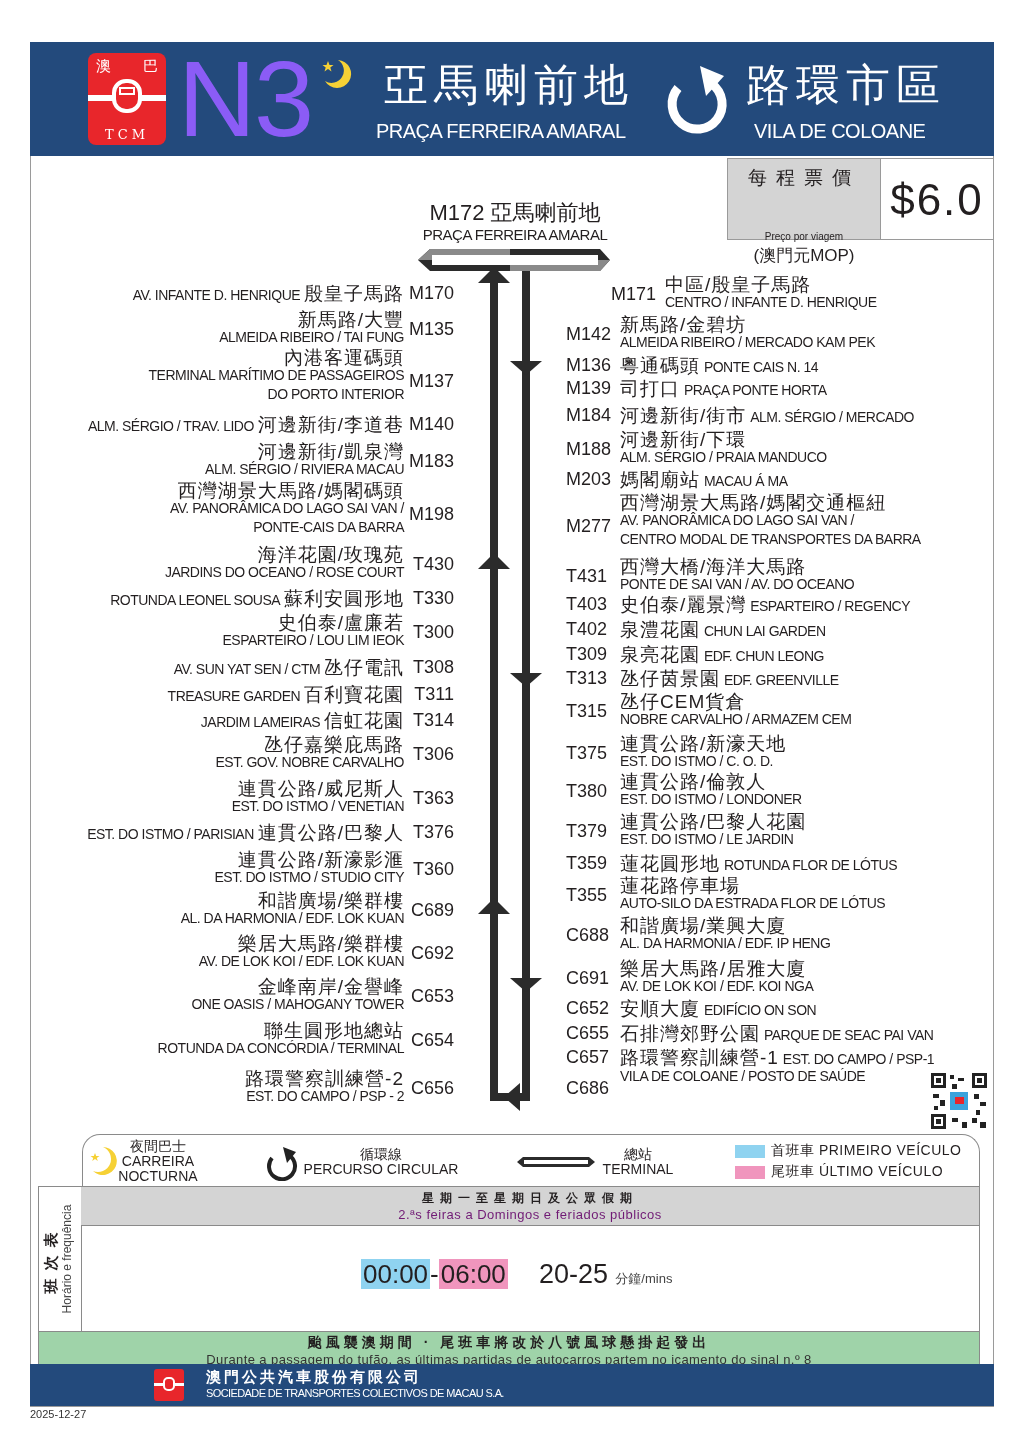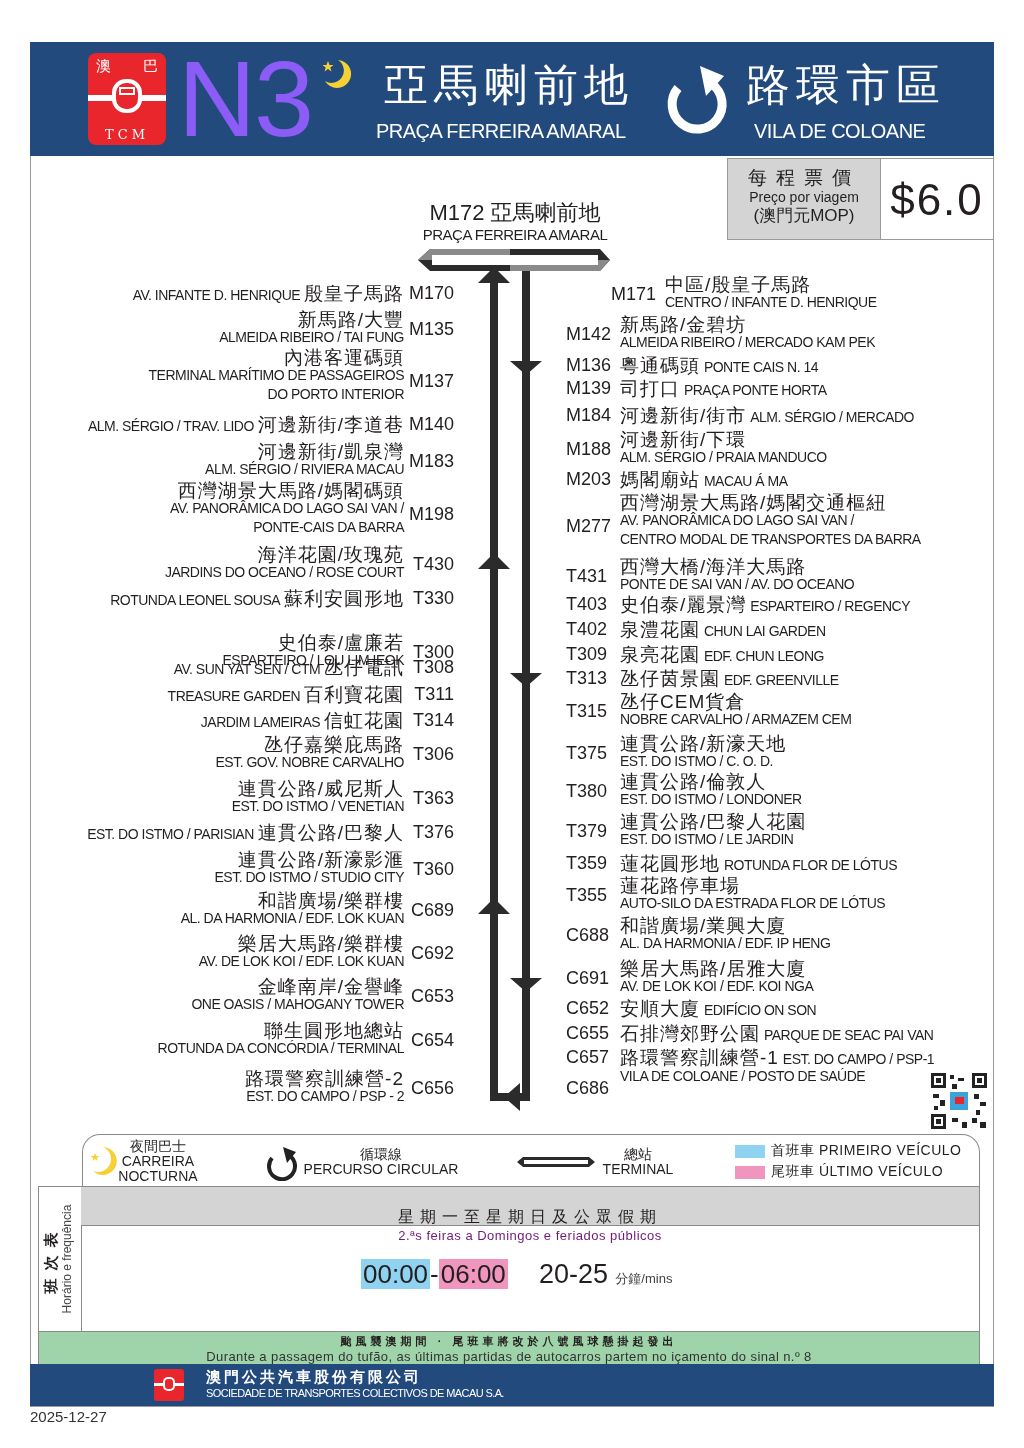--- a/index.html
+++ b/index.html
@@ -12,21 +12,21 @@
   .logo .bus{position:absolute;left:24px;top:26px;width:30px;height:34px;border:4px solid #fff;border-radius:14px;background:#e8262b;box-sizing:border-box;}
   .logo .bus:after{content:"";position:absolute;left:3px;right:3px;top:4px;height:8px;border:2px solid #fff;box-sizing:border-box;}
   .logo .tcm{position:absolute;left:0;right:0;bottom:3px;text-align:center;color:#fff;font-family:"DejaVu Serif",serif;font-size:13px;letter-spacing:4px;}
   .route-num{position:absolute;left:178px;top:40px;color:#8b5cf6;font-size:108px;line-height:118px;letter-spacing:-2px;}
   .moon{position:absolute;left:320px;top:57px;}
   .hdr-zh{position:absolute;color:#fff;font-size:44px;letter-spacing:6px;top:56px;}
   .hdr-pt{position:absolute;color:#fff;font-size:20px;top:120px;letter-spacing:-0.5px;}
   .loop-icon{position:absolute;left:660px;top:62px;}
   .fare-box{position:absolute;left:727px;top:158px;width:154px;height:82px;background:#d4d4d4;border:1px solid #9a9a9a;box-sizing:border-box;text-align:center;}
   .fare-zh{font-size:19px;letter-spacing:9px;margin-top:8px;line-height:22px;}
-  .fare-pt{font-size:14px;line-height:16px;}
+  .fare-pt{font-size:10px;line-height:16px;margin-top:40px;}
   .fare-cur{font-size:17px;line-height:22px;}
   .fare-price{position:absolute;left:881px;top:158px;width:113px;height:82px;border:1px solid #9a9a9a;border-left:none;box-sizing:border-box;font-size:44px;text-align:center;line-height:82px;letter-spacing:2px;}
   .start{position:absolute;left:395px;top:200px;width:240px;text-align:center;}
   .start .zh{font-size:22px;line-height:26px;}
   .start .pt{font-size:15px;line-height:18px;letter-spacing:-0.5px;}
   .stop{position:absolute;font-size:14px;line-height:15px;}
   .stop .code{font-size:18px;}
   .stop .zh{font-size:19px;letter-spacing:1px;}
   .stop .pt{font-size:14px;letter-spacing:-0.5px;}
   .left .row{text-align:right;}
@@ -139,21 +139,21 @@
       <div class="row" style="padding-right:50px">
         <div class="zh" style="line-height:20px">海洋花園/玫瑰苑</div>
         <div class="pt">JARDINS DO OCEANO / ROSE COURT</div>
       </div>
       <span class="code" style="position:absolute;right:0;top:12px">T430</span>
     </div>
     <div class="stop left" style="left: 30px; width: 424px; top: 591px;">
       <div class="row" style="padding-right:50px;white-space:nowrap"><span class="pt">ROTUNDA LEONEL SOUSA</span> <span class="zh">蘇利安圓形地</span></div>
       <span class="code" style="position:absolute;right:0;top:0px">T330</span>
     </div>
-    <div class="stop left" style="left: 30px; width: 424px; top: 613px; margin-top: 20px;">
+    <div class="stop left" style="left: 30px; width: 424px; top: 613px;">
       <div class="row" style="padding-right:50px">
         <div class="zh" style="line-height:20px">史伯泰/盧廉若</div>
         <div class="pt">ESPARTEIRO / LOU LIM IEOK</div>
       </div>
       <span class="code" style="position:absolute;right:0;top:12px">T300</span>
     </div>
     <div class="stop left" style="left: 30px; width: 424px; top: 660px;">
       <div class="row" style="padding-right:50px;white-space:nowrap"><span class="pt">AV. SUN YAT SEN / CTM</span> <span class="zh">氹仔電訊</span></div>
       <span class="code" style="position:absolute;right:0;top:0px">T308</span>
     </div>
@@ -432,37 +432,37 @@
 </div>
 
 <div class="sched">
   <div class="sched-side">
     <div style="position:absolute;left:-50px;top:56px;width:140px;transform:rotate(-90deg);text-align:center;line-height:16px">
       <div style="font-size:15px;font-weight:bold;letter-spacing:8px">班次表</div>
       <div style="font-size:12px;color:#444">Horário e frequência</div>
     </div>
   </div>
   <div class="sched-head">
-    <div style="font-size:16px;font-weight:normal;letter-spacing:6px;margin-top:20px">星期一至星期日及公眾假期</div>
+    <div style="font-size:12px;font-weight:bold;letter-spacing:6px;margin-top:3px">星期一至星期日及公眾假期</div>
     <div style="font-size:13px;color:#701a75;letter-spacing:0.5px">2.ªs feiras a Domingos e feriados públicos</div>
   </div>
   <div style="position:absolute;left:322px;top:72px;font-size:26px;white-space:nowrap">
     <span style="background:#8fd3f0;padding:0 2px">00:00</span><span>-</span><span style="background:#f095bd;padding:0 2px">06:00</span>
     <span style="margin-left:24px;font-size:27px">20-25</span>
     <span style="font-size:13px;color:#444">分鐘/mins</span>
   </div>
 </div>
 
 <div class="notice">
-  <div style="font-size:11px;font-weight:bold;letter-spacing:4px;margin-top:2px">颱風襲澳期間 · 尾班車將改於八號風球懸掛起發出</div>
+  <div style="font-size:14px;font-weight:bold;letter-spacing:4px;margin-top:2px">颱風襲澳期間 · 尾班車將改於八號風球懸掛起發出</div>
   <div style="font-size:13px;color:#333;letter-spacing:0.4px">Durante a passagem do tufão, as últimas partidas de autocarros partem no içamento do sinal n.º 8</div>
 </div>
 
 <div class="footer">
   <div style="position:absolute;left:124px;top:5px;width:30px;height:32px;background:#e8262b;border-radius:3px">
     <div style="position:absolute;left:0;right:0;top:14px;height:3px;background:#fff"></div>
     <div style="position:absolute;left:9px;top:8px;width:12px;height:14px;border:2px solid #fff;border-radius:5px;box-sizing:border-box;background:#e8262b"></div>
   </div>
   <div style="position:absolute;left:176px;top:4px;color:#fff;font-size:15px;font-weight:bold;letter-spacing:3px">澳門公共汽車股份有限公司</div>
   <div style="position:absolute;left:176px;top:23px;color:#fff;font-size:11px;letter-spacing:-0.6px">SOCIEDADE DE TRANSPORTES COLECTIVOS DE MACAU S.A.</div>
 </div>
 
-<div style="position:absolute;left:30px;top:1408px;font-size:15px;color:#333">2025-12-27</div>
+<div style="position:absolute;left:30px;top:1408px;font-size:11px;color:#333">2025-12-27</div>
 
 </body></html>

